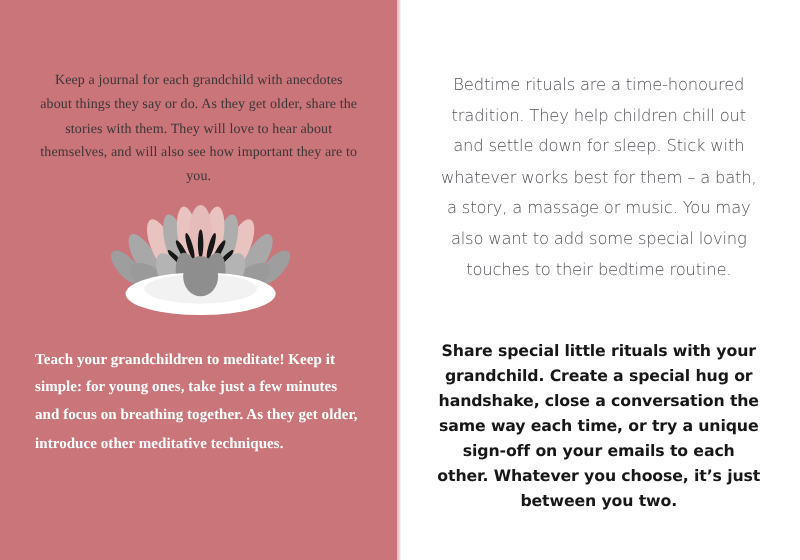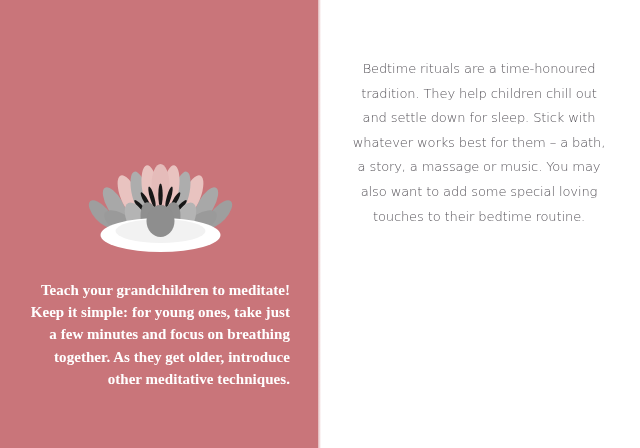--- a/index.html
+++ b/index.html
@@ -47,24 +47,24 @@
     line-height: 19.2px;
     color: #3d3537;
     letter-spacing: 0.1px;
   }
   
   .left-callout {
     position: absolute;
     left: 28px;
     top: 264px;
     width: 262px;
-    text-align: right;
+    text-align: left;
     font-family: "Liberation Serif", serif;
     font-weight: bold;
-    font-size: 15px;
+    font-size: 12px;
     line-height: 22.2px;
     color: #ffffff;
     letter-spacing: 0.05px;
   }
   
   .lotus-wrap {
     position: absolute;
     left: 88px;
     top: 163px;
     width: 145px;
@@ -112,20 +112,21 @@
     pointer-events: none;
   }
 </style>
 </head>
 <body>
 
 <div class="spread">
 
   <div class="page-left">
 
+    <p class="left-body">Keep a journal for each grandchild with anecdotes about things they say or do. As they get older, share the stories with them. They will love to hear about themselves, and will also see how important they are to you.</p>
 
     <div class="lotus-wrap">
       <svg viewBox="0 0 145 92" xmlns="http://www.w3.org/2000/svg">
 
         <g fill="#9e9e9e">
           <ellipse cx="13.5" cy="51" rx="7.5" ry="17" transform="rotate(-42 13.5 51)"></ellipse>
           <ellipse cx="131.5" cy="51" rx="7.5" ry="17" transform="rotate(42 131.5 51)"></ellipse>
         </g>
         <g fill="#a8a8a8">
           <ellipse cx="27" cy="42" rx="8" ry="20" transform="rotate(-30 27 42)"></ellipse>
@@ -178,16 +179,17 @@
         <ellipse cx="72.5" cy="58" rx="14" ry="16" fill="#8e8e8e"></ellipse>
       </svg>
     </div>
 
     <p class="left-callout">Teach your grandchildren to meditate! Keep it simple: for young ones, take just a few minutes and focus on breathing together. As they get older, introduce other meditative techniques.</p>
   </div>
 
   <div class="page-right">
     <p class="right-body">Bedtime rituals are a time-honoured tradition. They help children chill out and settle down for sleep. Stick with whatever works best for them – a bath, a story, a massage or music. You may also want to add some special loving touches to their bedtime routine.</p>
 
+    <p class="right-callout">Share special little rituals with your grandchild. Create a special hug or handshake, close a conversation the same way each time, or try a unique sign-off on your emails to each other. Whatever you choose, it’s just between you two.</p>
   </div>
 
   <div class="gutter-shadow"></div>
 </div>
 
 </body></html>

